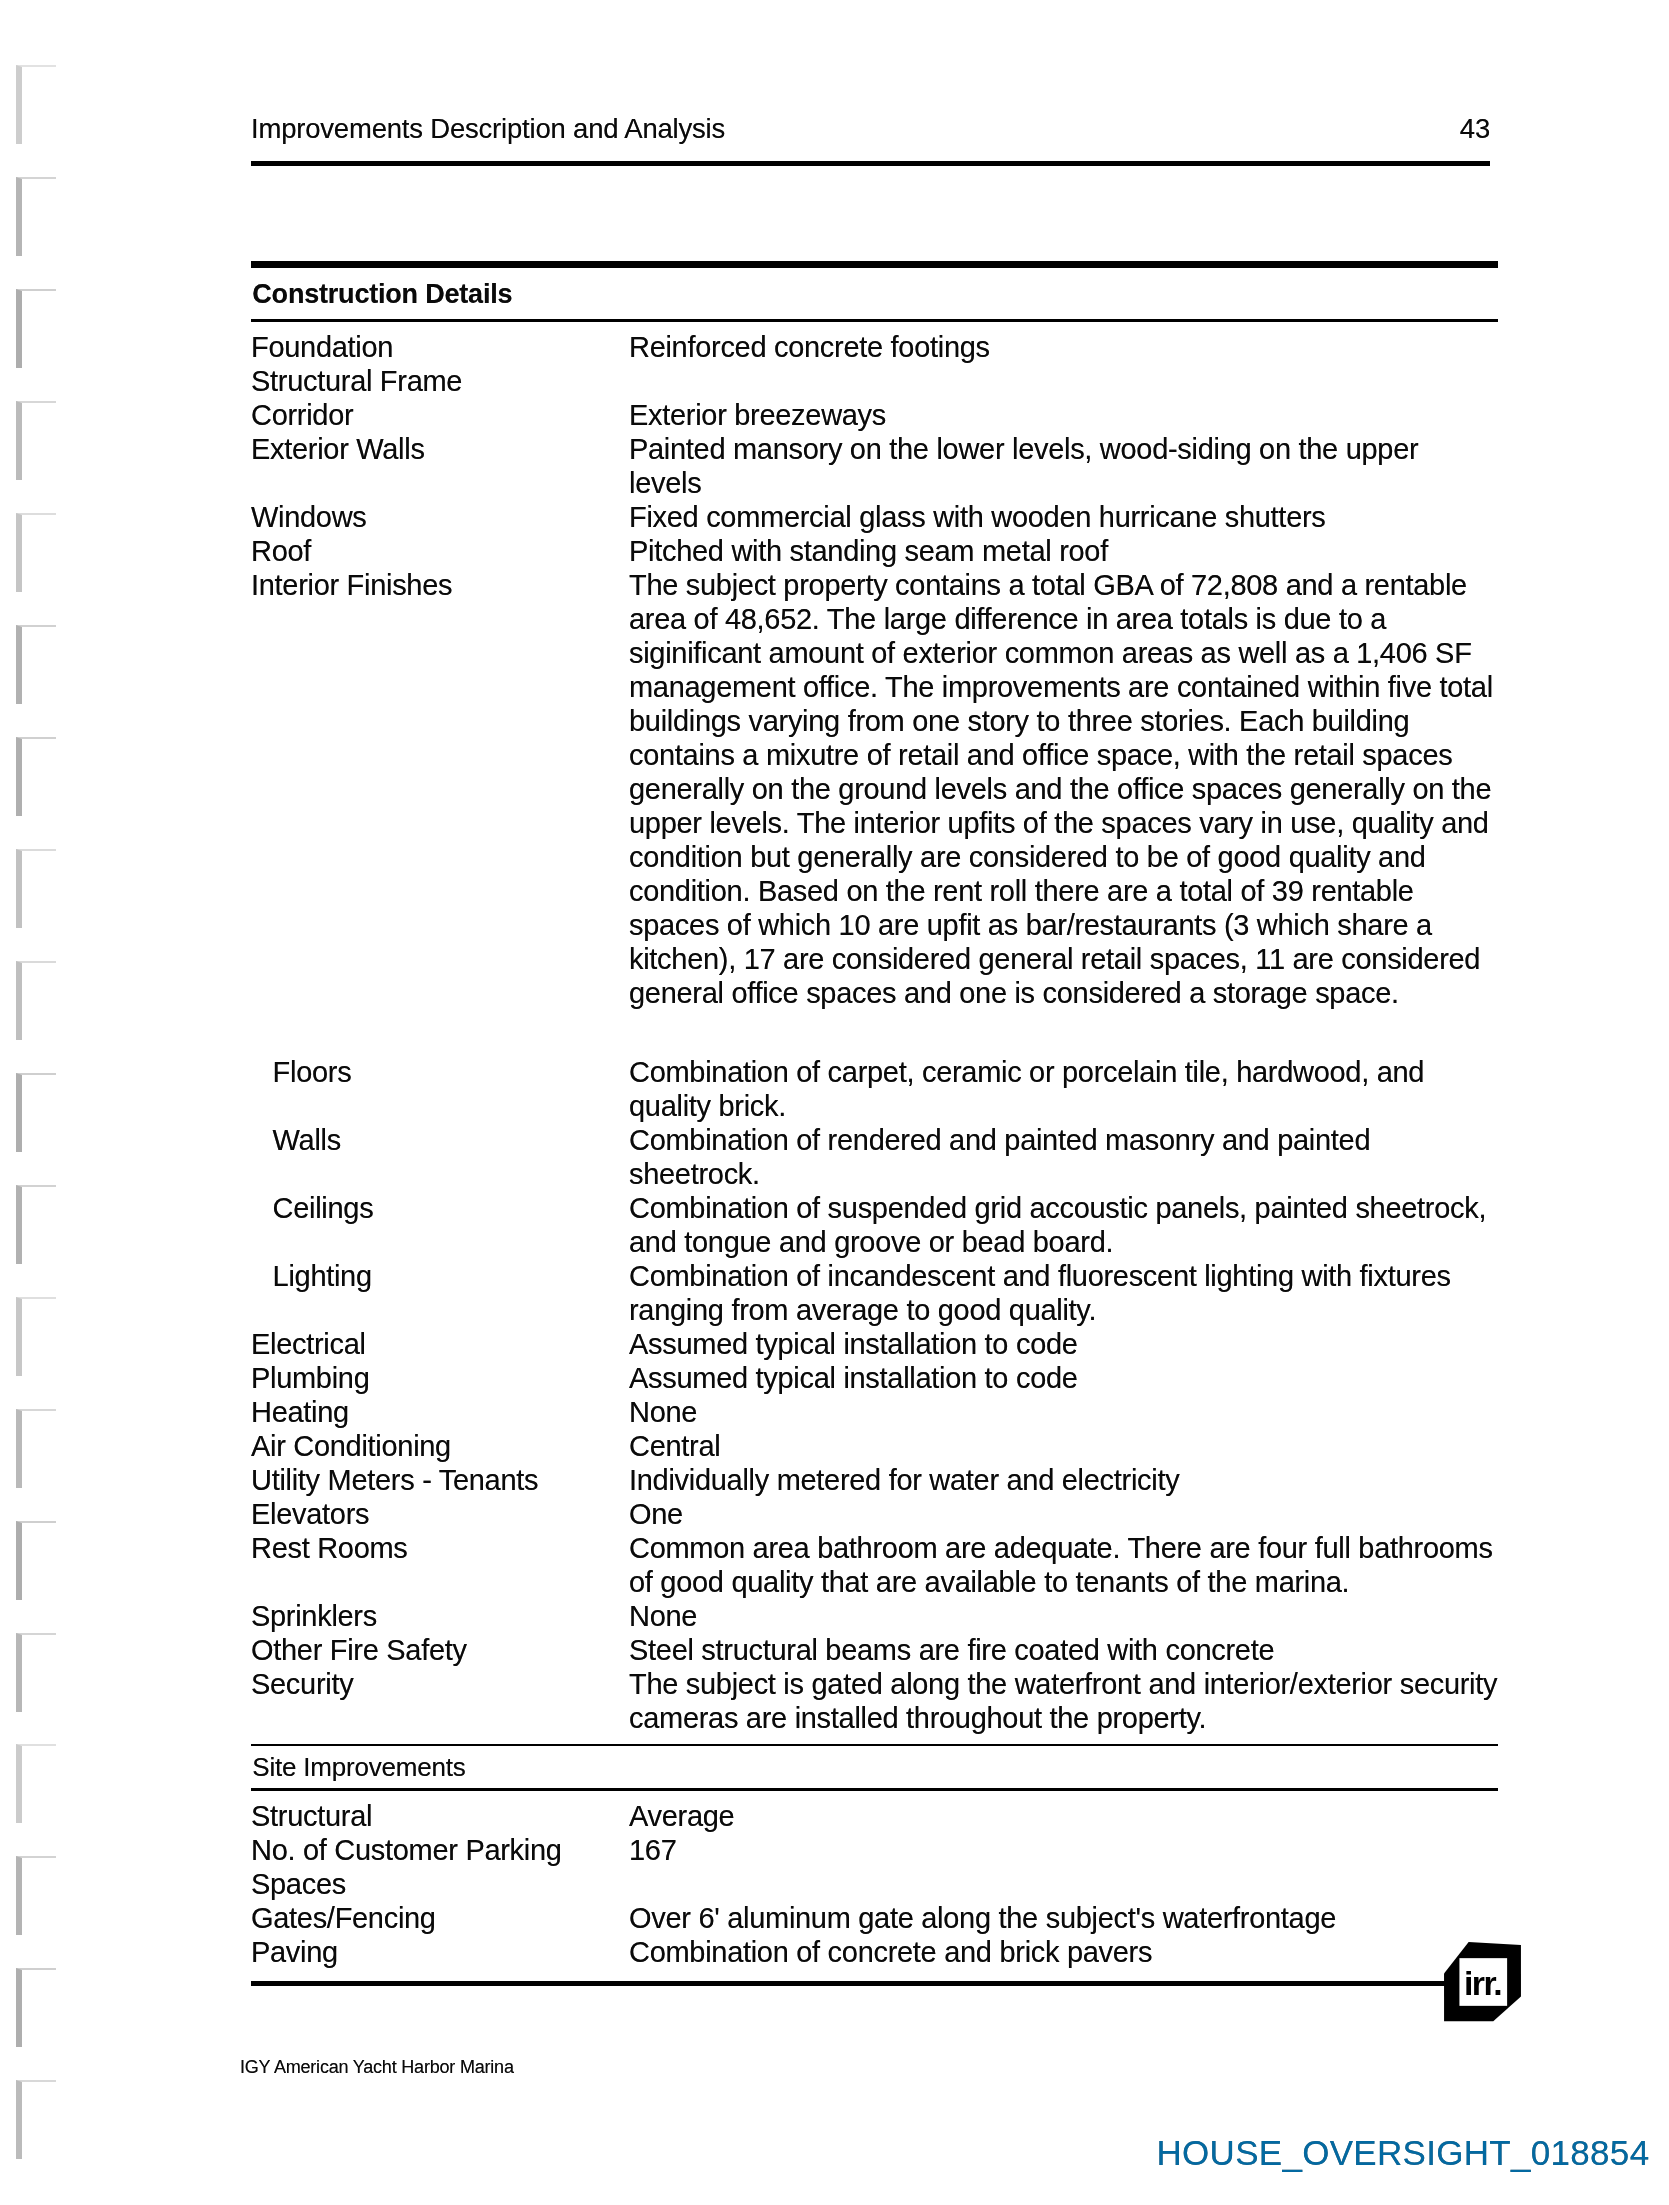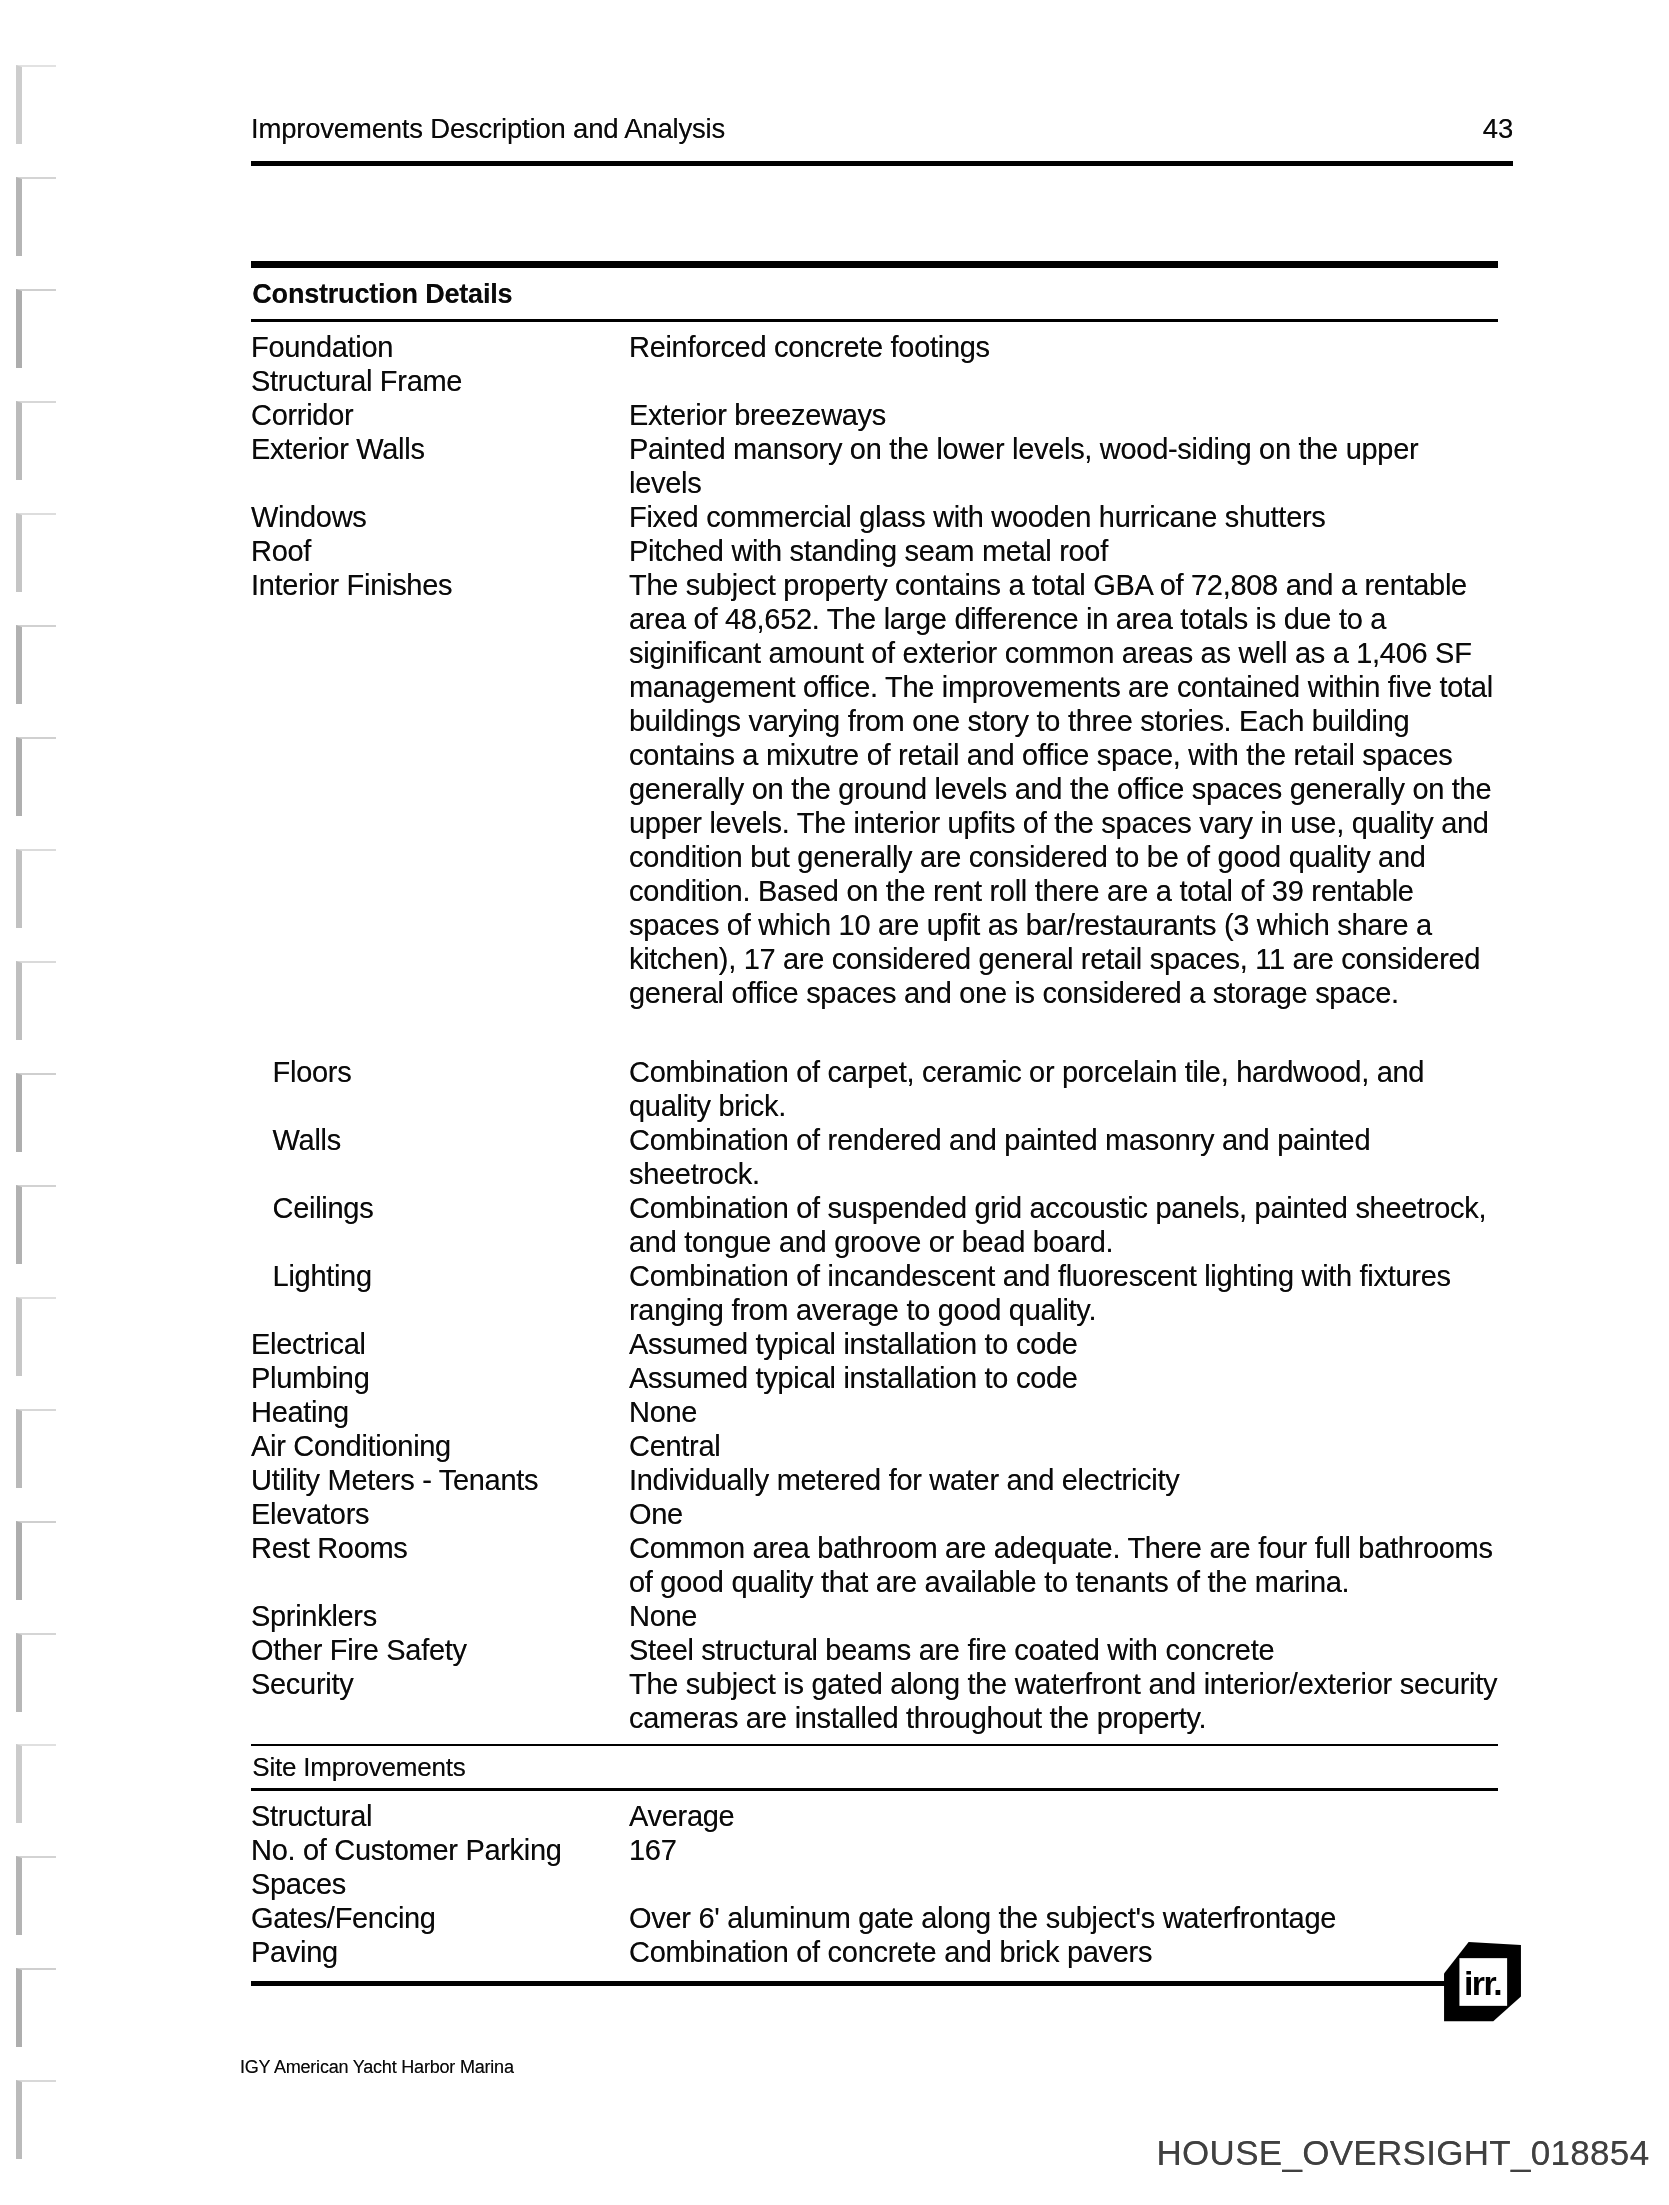--- a/index.html
+++ b/index.html
@@ -16,21 +16,21 @@
     overflow: hidden;
   }
   .scan-text {
     text-shadow: 0 0 0.5px rgba(0,0,0,0.55);
   }
 
   
   .page-header {
     position: absolute;
     left: 251px;
-    right: 156px;
+    right: 179px;
     top: 113px;
     display: flex;
     justify-content: space-between;
     align-items: flex-end;
     font-size: 27.5px;
     letter-spacing: -0.2px;
     padding-bottom: 15.7px;
     border-bottom: 5.2px solid #000;
   }
 
@@ -102,21 +102,21 @@
     top: 1942px;
     width: 77px;
     height: 80px;
   }
   .stamp {
     position: absolute;
     right: 19.6px;
     top: 2133px;
     font-size: 35px;
     letter-spacing: 0.3px;
-    color: #404040;
+    color: #0369a1;
   }
 
   
   .bind-marks {
     position: absolute;
     left: 15.7px;
     top: 0;
     width: 59px;
     height: 100%;
     pointer-events: none;

